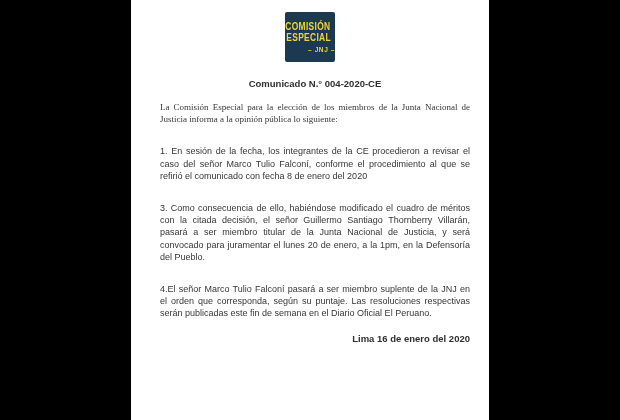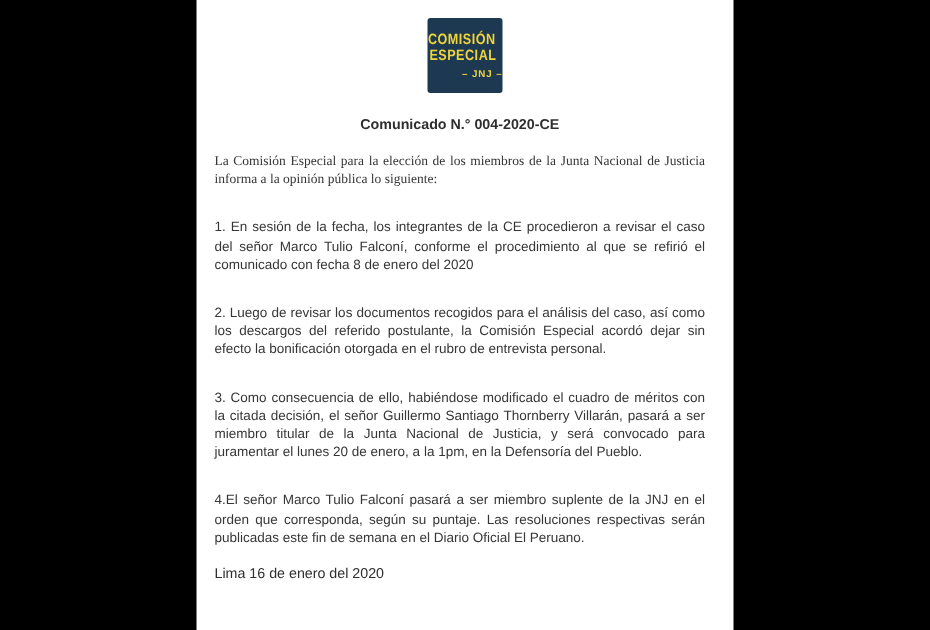--- a/index.html
+++ b/index.html
@@ -41,42 +41,43 @@
   .logo-jnj {
     color: #f0d43c;
     font-weight: bold;
     font-size: 6.5px;
     line-height: 8px;
     margin-top: 2.5px;
     letter-spacing: 0.6px;
     white-space: nowrap;
   }
   .content {
-    padding: 0 19px 0 12px;
+    padding: 0 19px 0 29px;
     color: #333333;
   }
   .doc-title {
     margin-top: 16px;
     text-align: center;
     font-weight: bold;
     font-size: 9.5px;
     line-height: 12px;
     color: #2e2e2e;
   }
   .para {
     font-size: 9px;
     line-height: 12.2px;
     text-align: justify;
     margin-top: 20px;
     color: #363636;
   }
   .para.intro { margin-top: 11px; font-family: Liberation Serif, serif; }
   .doc-date {
     margin-top: 13px;
-    font-weight: normal;
+    text-align: right;
+    font-weight: bold;
     font-size: 9.5px;
     line-height: 12px;
     color: #2e2e2e;
   }
 </style>
 </head>
 <body>
 
 <div class="paper">
 
@@ -84,20 +85,19 @@
     <div class="logo-line">COMISIÓN</div>
     <div class="logo-line">ESPECIAL</div>
     <div class="logo-jnj">– JNJ –</div>
   </div>
 
   <div class="content">
     <div class="doc-title">Comunicado N.° 004-2020-CE</div>
 
     <p class="para intro">La Comisión Especial para la elección de los miembros de la Junta Nacional de Justicia informa a la opinión pública lo siguiente:</p>
     <p class="para">1. En sesión de la fecha, los integrantes de la CE procedieron a revisar el caso del señor Marco Tulio Falconí, conforme el procedimiento al que se refirió el comunicado con fecha 8 de enero del 2020</p>
-    <p class="para">2. Luego de revisar los documentos recogidos para el análisis del caso, así como los descargos del referido postulante, la Comisión Especial acordó dejar sin efecto la bonificación otorgada en el rubro de entrevista personal.</p>
     <p class="para">3. Como consecuencia de ello, habiéndose modificado el cuadro de méritos con la citada decisión, el señor Guillermo Santiago Thornberry Villarán, pasará a ser miembro titular de la Junta Nacional de Justicia, y será convocado para juramentar el lunes 20 de enero, a la 1pm, en la Defensoría del Pueblo.</p>
     <p class="para">4.El señor Marco Tulio Falconí pasará a ser miembro suplente de la JNJ en el orden que corresponda, según su puntaje.  Las resoluciones respectivas serán publicadas este fin de semana en el Diario Oficial El Peruano.</p>
 
     <div class="doc-date">Lima 16 de enero del 2020</div>
   </div>
 
 </div>
 
 </body></html>

